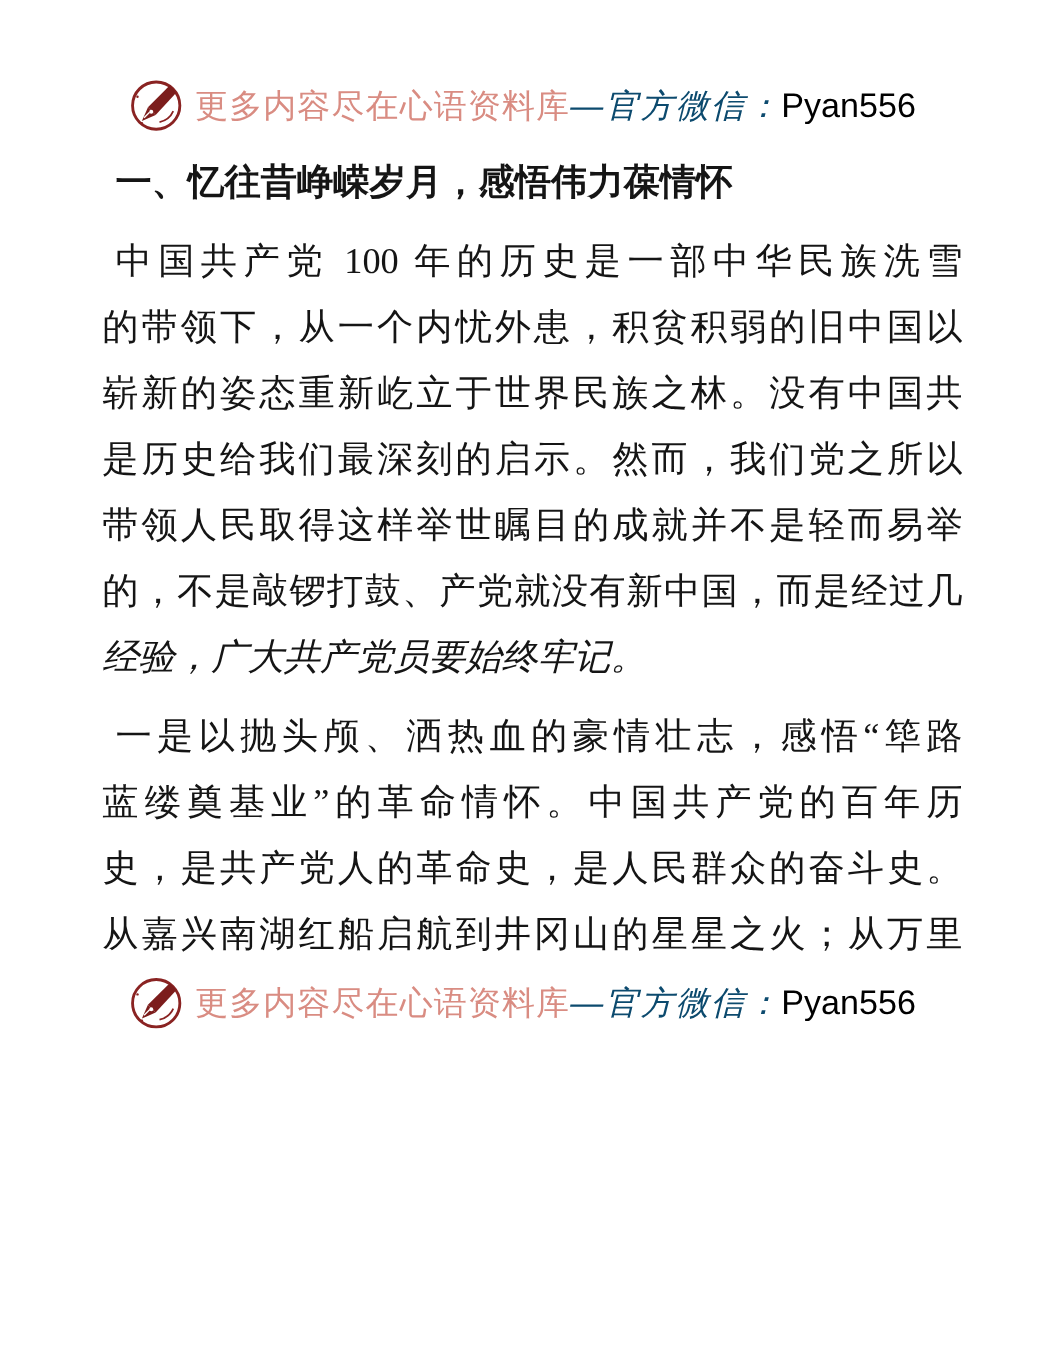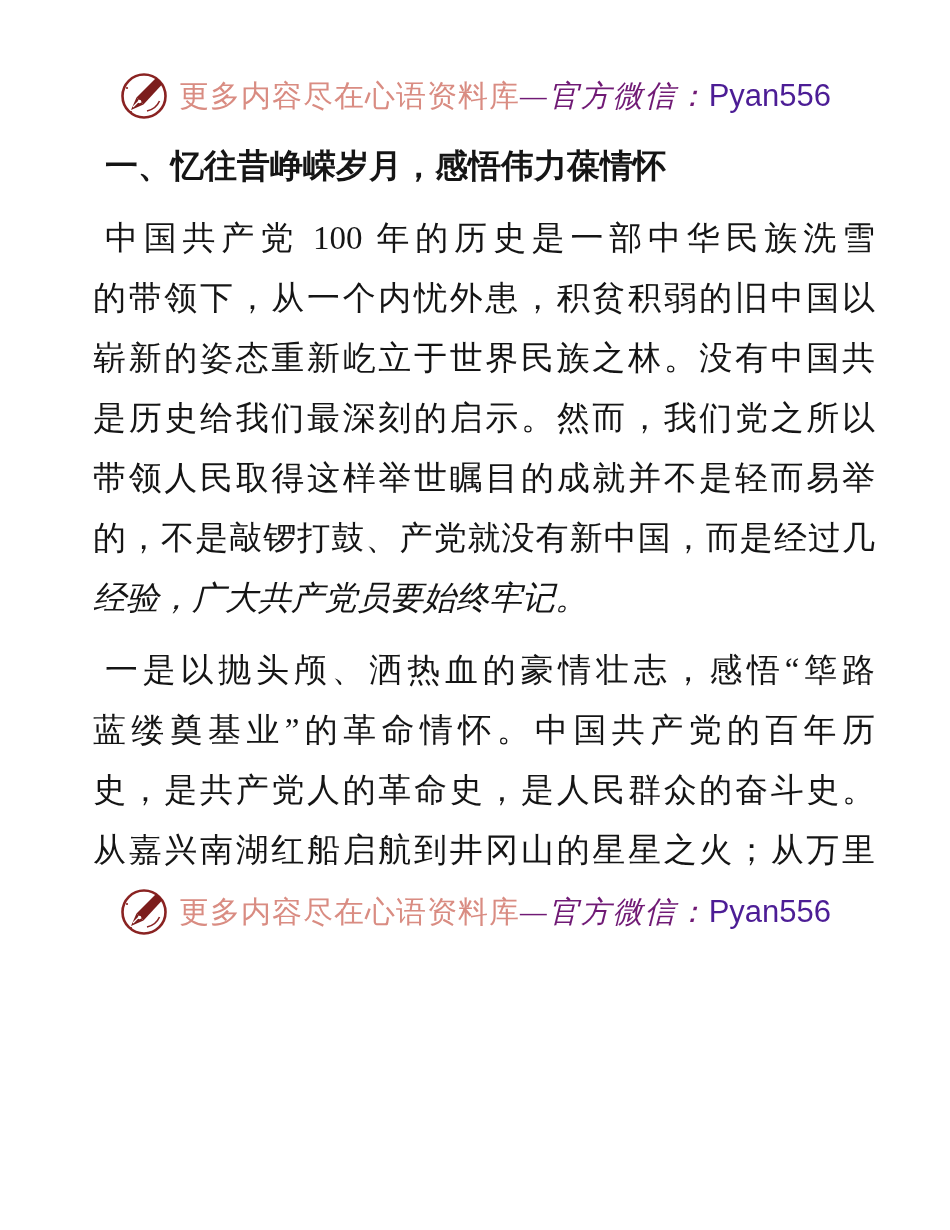--- a/index.html
+++ b/index.html
@@ -35,27 +35,27 @@
     white-space: nowrap;
     font-size: 30px;
     line-height: 50px;
   }
   .wm-brand {
     color: #d98c82;
     font-family: "Liberation Serif", serif;
     letter-spacing: 1px;
   }
   .wm-label {
-    color: #701a75;
-    font-family: Liberation Serif, serif;
+    color: #0c4a6e;
+    font-family: Liberation Sans, sans-serif;
     font-style: italic;
     letter-spacing: 2px;
   }
   .wm-id {
-    color: #4c1d95;
+    color: #000000;
     font-family: "Liberation Sans", sans-serif;
     font-style: normal;
     font-size: 31px;
   }
   
   .doc {
     margin-top: 4px;
     padding: 0 75px 0 93px;
     color: #151515;
     font-size: 33px;

